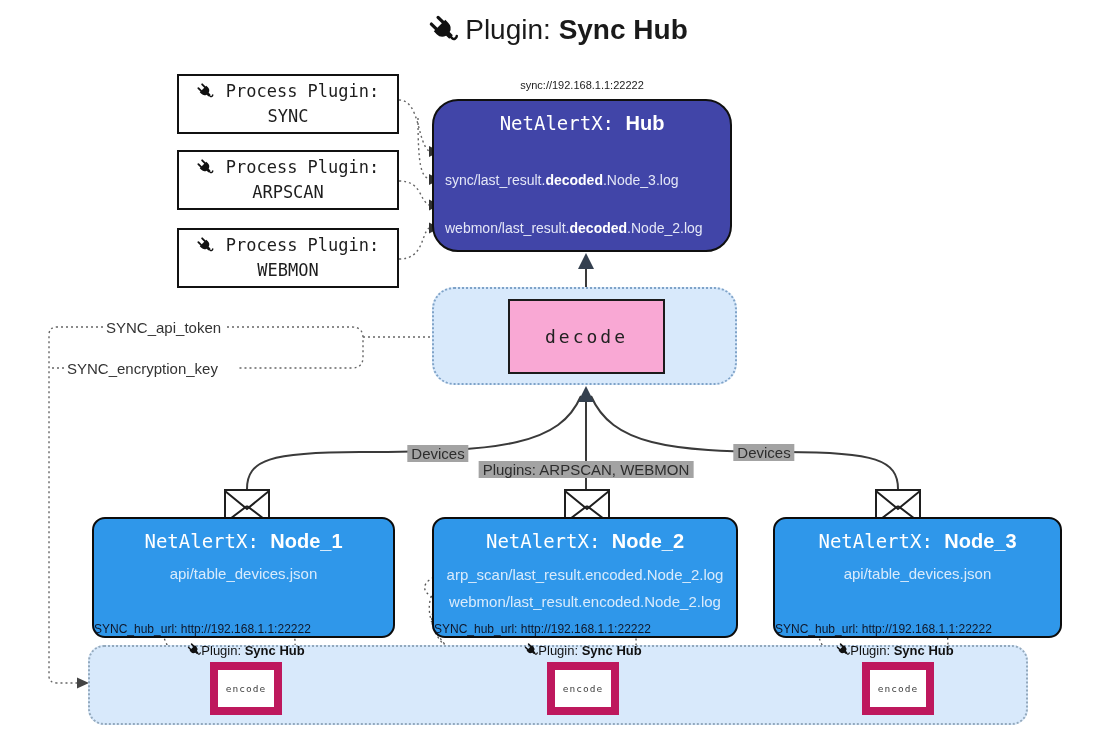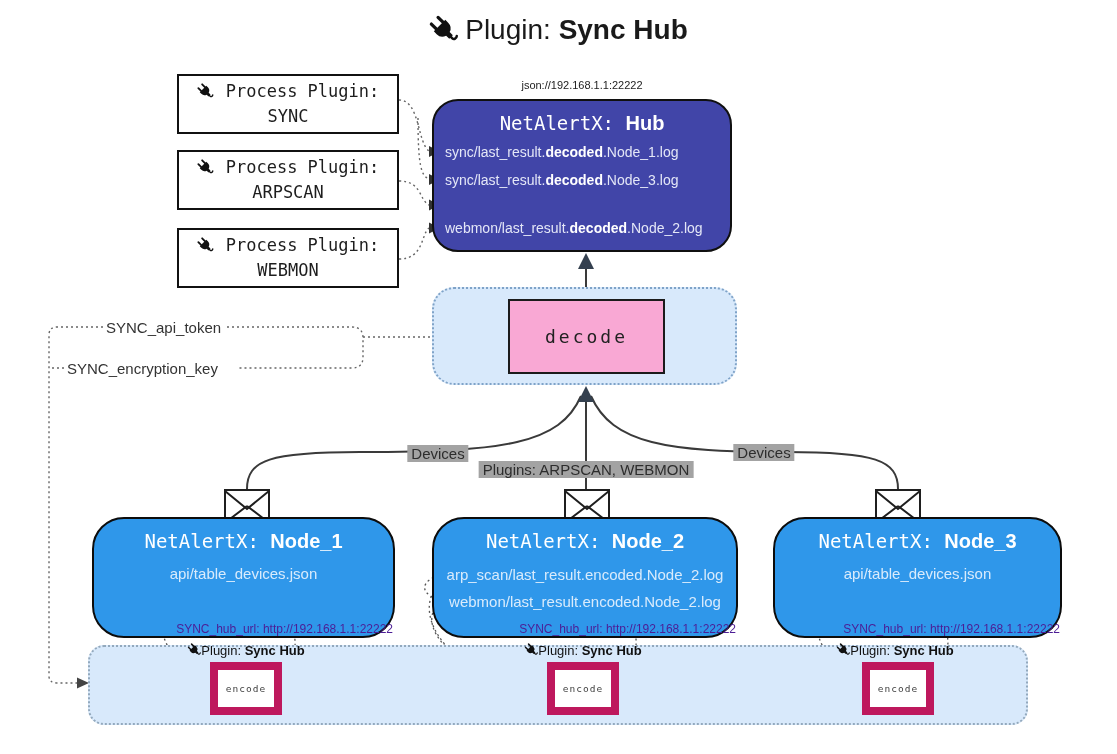--- a/index.html
+++ b/index.html
@@ -48,26 +48,26 @@
   .plug-label .bold{font-weight:700}
   .plug-label .plug{vertical-align:-2px}
 
   
   .secret{background:#fff;padding:0 3px;font-size:15px;color:#333;white-space:nowrap}
 
   
   .edge-label{background:#a3a3a3;padding:0 4px;font-size:15px;color:#2d2d2d;white-space:nowrap}
 
   
-  .node{top:517px;height:121px;border:2.5px solid #0c0c0c;border-radius:32px;background:var(--node-fill)}
+  .node{top:517px;height:121px;border:2.5px solid #0c0c0c;border-radius:13px;background:var(--node-fill)}
   .node-title{position:absolute;left:0;top:11px;width:100%;text-align:center;color:#fff;font-size:19px}
   .node-title .name{font-weight:700;font-size:20px;font-family:"Liberation Sans",sans-serif}
   .node-file{position:absolute;left:0;width:100%;text-align:center;color:var(--node-text);
              font-size:15px;white-space:nowrap}
-  .node-url{position:absolute;left:0;top:103px;width:100%;text-align:right;color:#4c1d95;font-size:12px;white-space:nowrap}
+  .node-url{position:absolute;left:0;top:103px;width:100%;text-align:left;color:#0f172a;font-size:12px;white-space:nowrap}
 </style>
 </head>
 <body>
 
 <div id="canvas">
 
   <svg width="0" height="0" style="position:absolute" aria-hidden="true">
     <symbol id="plug" viewBox="0 0 24 24">
       <g transform="rotate(-45 12 12)">
         <path d="M8.2 1.5v5.5M15.8 1.5v5.5" stroke="#111" stroke-width="2.6" stroke-linecap="round" fill="none"></path>
@@ -178,27 +178,26 @@
   <div class="abs proc mono" style="top:228px">
     <span class="l1">
         <svg width="17" height="17">
           <use href="#plug"></use>
         </svg>
         <span>Process Plugin:</span>
       </span>
     <span>WEBMON</span>
   </div>
 
-  <div class="abs hub-url">json://192.168.1.1:22222</div>
+  <div class="abs hub-url">sync://192.168.1.1:22222</div>
   <div class="abs hub">
     <div class="hub-title mono">
       <span>NetAlertX:</span>
       <span class="name">Hub</span>
     </div>
-    <div class="hub-log" style="top:43px"><span>sync/last_result.</span><b>decoded</b><span>.Node_1.log</span></div>
     <div class="hub-log" style="top:71px"><span>sync/last_result.</span><b>decoded</b><span>.Node_3.log</span></div>
     <div class="hub-log" style="top:119px"><span>webmon/last_result.</span><b>decoded</b><span>.Node_2.log</span></div>
   </div>
 
   <div class="abs panel decode-panel"></div>
   <div class="abs decode-box mono">decode</div>
 
   <div class="abs secret" style="left:103px;top:319px">SYNC_api_token</div>
   <div class="abs secret" style="left:64px;top:360px">SYNC_encryption_key</div>
 

